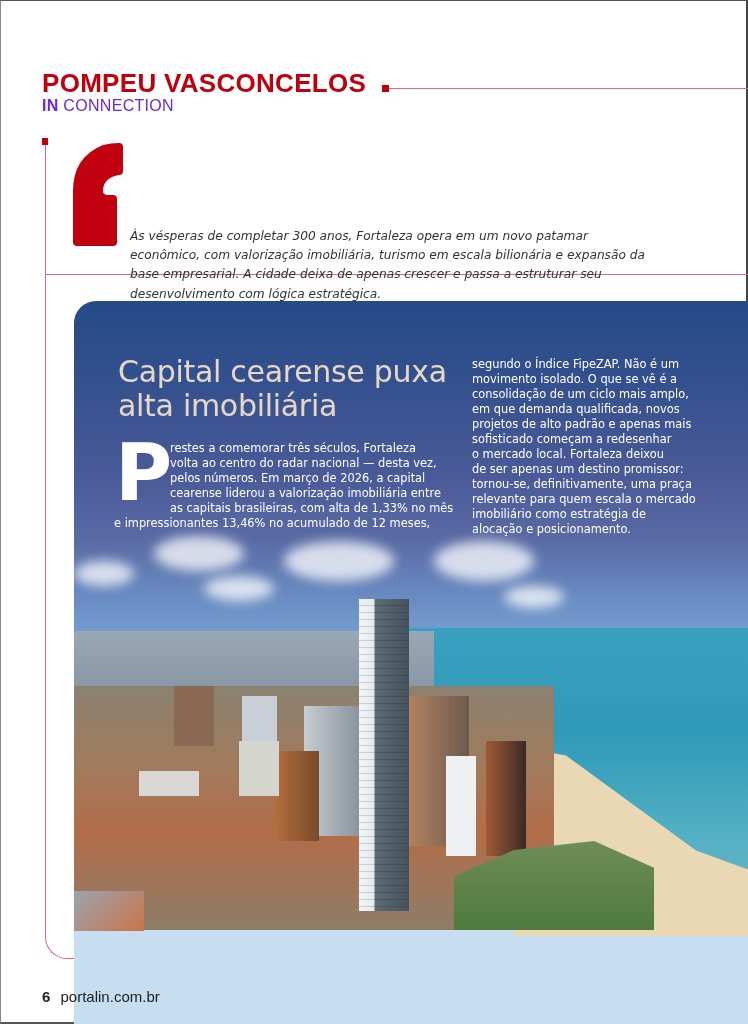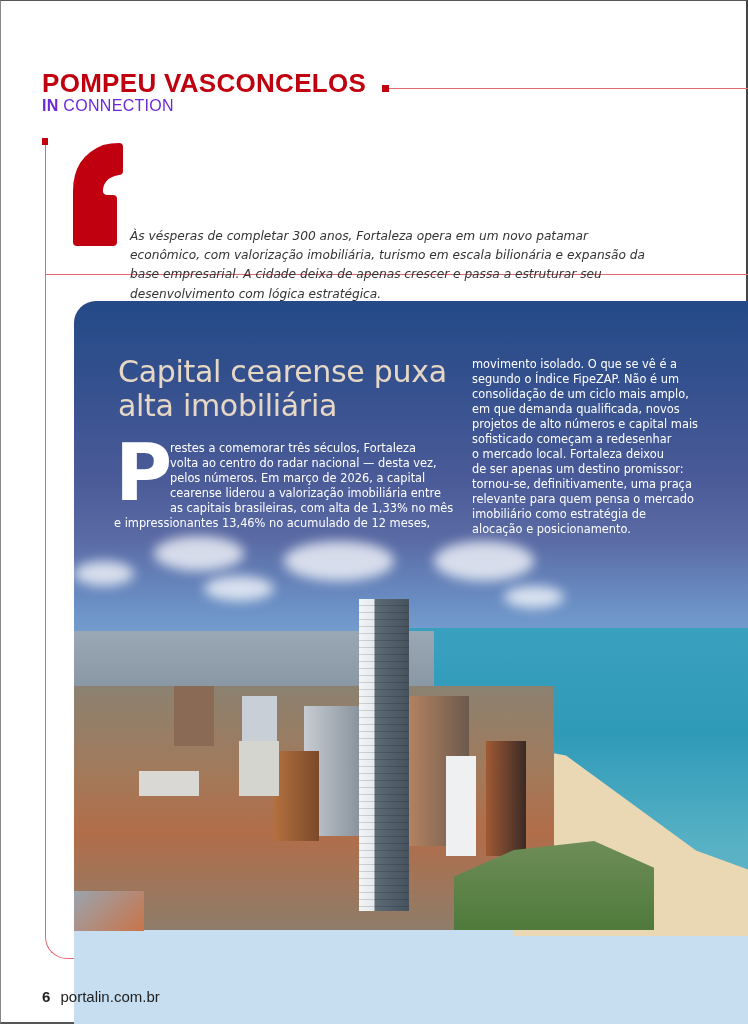--- a/index.html
+++ b/index.html
@@ -178,30 +178,30 @@
   <div class="dropcap">P</div>
   <div class="col1">
     <span class="ln ind">restes a comemorar três séculos, Fortaleza</span>
     <span class="ln ind">volta ao centro do radar nacional — desta vez,</span>
     <span class="ln ind">pelos números. Em março de 2026, a capital</span>
     <span class="ln ind">cearense liderou a valorização imobiliária entre</span>
     <span class="ln ind">as capitais brasileiras, com alta de 1,33% no mês</span>
     <span class="ln">e impressionantes 13,46% no acumulado de 12 meses,</span>
   </div>
   <div class="col2">
+    <span class="ln">segundo o Índice FipeZAP. Não é um</span>
     <span class="ln">movimento isolado. O que se vê é a</span>
-    <span class="ln">segundo o Índice FipeZAP. Não é um</span>
     <span class="ln">consolidação de um ciclo mais amplo,</span>
     <span class="ln">em que demanda qualificada, novos</span>
-    <span class="ln">projetos de alto números e capital mais</span>
+    <span class="ln">projetos de alto padrão e apenas mais</span>
     <span class="ln">sofisticado começam a redesenhar</span>
     <span class="ln">o mercado local. Fortaleza deixou</span>
     <span class="ln">de ser apenas um destino promissor:</span>
     <span class="ln">tornou-se, definitivamente, uma praça</span>
-    <span class="ln">relevante para quem pensa o mercado</span>
+    <span class="ln">relevante para quem escala o mercado</span>
     <span class="ln">imobiliário como estratégia de</span>
     <span class="ln">alocação e posicionamento.</span>
   </div>
 </div>
 
 <div class="footer">
   <span class="num">6</span>
   <span>portalin.com.br</span>
 </div>
 

